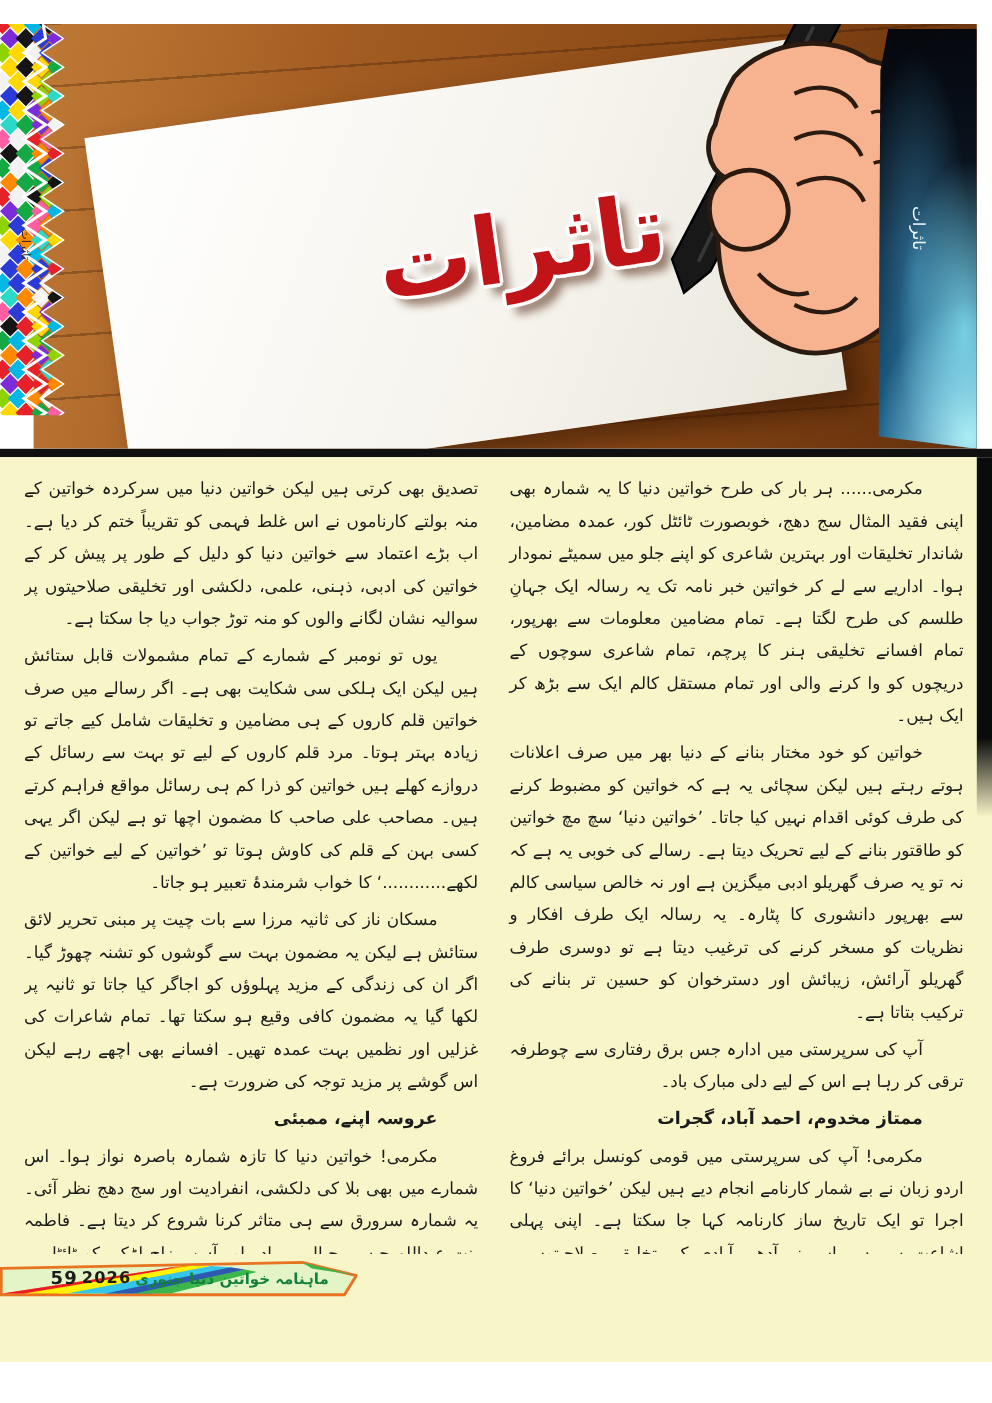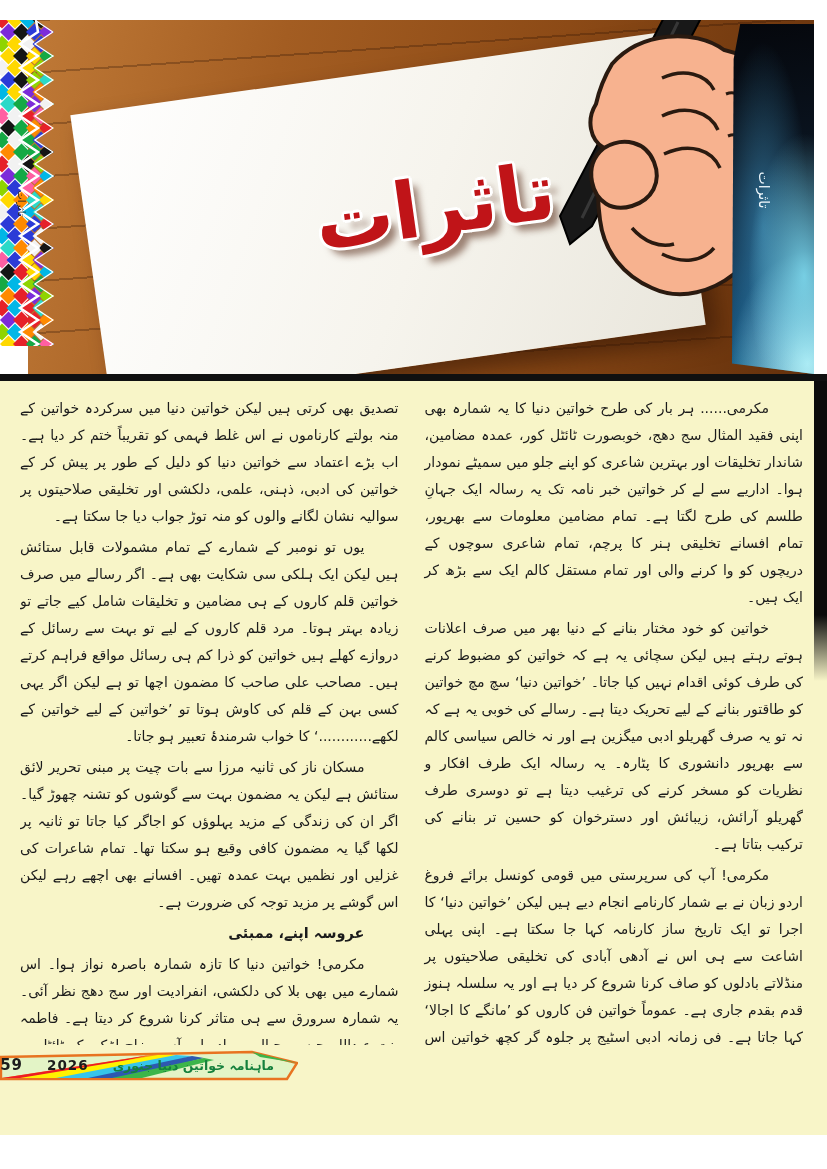--- a/index.html
+++ b/index.html
@@ -53,21 +53,21 @@
       font-size:14px;line-height:27px;color:#1b1b1b;text-align:justify;}
   .col{flex:1 1 0;min-width:0;}
   .col p{margin:0 0 4px 0;text-indent:34px;}
   .col p.cont{text-indent:0;}
   .col p.sig{font-weight:bold;font-size:14.5px;margin:2px 0 4px 0;}
 
   
   .footer{position:absolute;top:1050px;left:0;width:298px;height:32px;}
   .footer svg{position:absolute;left:0;top:0;}
   .footer-text{position:absolute;left:0;top:3px;width:284px;height:24px;
-      display:flex;direction:ltr;align-items:center;justify-content:flex-end;gap:24px;
+      display:flex;direction:ltr;align-items:center;justify-content:flex-end;gap:3px;
       padding-right:10px;box-sizing:border-box;}
   .footer-text .num{font-weight:bold;color:#1c1c1c;font-size:15px;letter-spacing:1px;}
   .footer-text .year{font-weight:bold;color:#1c1c1c;font-size:13.5px;letter-spacing:1px;}
   .footer-text .mag{direction:rtl;font-size:12.5px;font-weight:bold;color:#15803d;white-space:nowrap;}
 </style>
 </head>
 <body>
 
 <div class="page">
 
@@ -270,20 +270,22 @@
 
   <div class="divider-bar"></div>
 
   <div class="body-bg"></div>
   <div class="edge-shadow"></div>
 
   <div class="columns">
     <div class="col">
       <p>مکرمی...... ہر بار کی طرح خواتین دنیا کا یہ شمارہ بھی اپنی فقید المثال سج دھج، خوبصورت ٹائٹل کور، عمدہ مضامین، شاندار تخلیقات اور بہترین شاعری کو اپنے جلو میں سمیٹے نمودار ہوا۔ اداریے سے لے کر خواتین خبر نامہ تک یہ رسالہ ایک جہانِ طلسم کی طرح لگتا ہے۔ تمام مضامین معلومات سے بھرپور، تمام افسانے تخلیقی ہنر کا پرچم، تمام شاعری سوچوں کے دریچوں کو وا کرنے والی اور تمام مستقل کالم ایک سے بڑھ کر ایک ہیں۔</p>
       <p>خواتین کو خود مختار بنانے کے دنیا بھر میں صرف اعلانات ہوتے رہتے ہیں لیکن سچائی یہ ہے کہ خواتین کو مضبوط کرنے کی طرف کوئی اقدام نہیں کیا جاتا۔ ’خواتین دنیا‘ سچ مچ خواتین کو طاقتور بنانے کے لیے تحریک دیتا ہے۔ رسالے کی خوبی یہ ہے کہ نہ تو یہ صرف گھریلو ادبی میگزین ہے اور نہ خالص سیاسی کالم سے بھرپور دانشوری کا پٹارہ۔ یہ رسالہ ایک طرف افکار و نظریات کو مسخر کرنے کی ترغیب دیتا ہے تو دوسری طرف گھریلو آرائش، زیبائش اور دسترخوان کو حسین تر بنانے کی ترکیب بتاتا ہے۔</p>
+      <p>آپ کی سرپرستی میں ادارہ جس برق رفتاری سے چوطرفہ ترقی کر رہا ہے اس کے لیے دلی مبارک باد۔</p>
+      <p class="sig">ممتاز مخدوم، احمد آباد، گجرات</p>
       <p>مکرمی! آپ کی سرپرستی میں قومی کونسل برائے فروغ اردو زبان نے بے شمار کارنامے انجام دیے ہیں لیکن ’خواتین دنیا‘ کا اجرا تو ایک تاریخ ساز کارنامہ کہا جا سکتا ہے۔ اپنی پہلی اشاعت سے ہی اس نے آدھی آبادی کی تخلیقی صلاحیتوں پر منڈلاتے بادلوں کو صاف کرنا شروع کر دیا ہے اور یہ سلسلہ ہنوز قدم بقدم جاری ہے۔ عموماً خواتین فن کاروں کو ’مانگے کا اجالا‘ کہا جاتا ہے۔ فی زمانہ ادبی اسٹیج پر جلوہ گر کچھ خواتین اس کی</p>
     </div>
     <div class="col">
       <p class="cont">تصدیق بھی کرتی ہیں لیکن خواتین دنیا میں سرکردہ خواتین کے منہ بولتے کارناموں نے اس غلط فہمی کو تقریباً ختم کر دیا ہے۔ اب بڑے اعتماد سے خواتین دنیا کو دلیل کے طور پر پیش کر کے خواتین کی ادبی، ذہنی، علمی، دلکشی اور تخلیقی صلاحیتوں پر سوالیہ نشان لگانے والوں کو منہ توڑ جواب دیا جا سکتا ہے۔</p>
       <p>یوں تو نومبر کے شمارے کے تمام مشمولات قابل ستائش ہیں لیکن ایک ہلکی سی شکایت بھی ہے۔ اگر رسالے میں صرف خواتین قلم کاروں کے ہی مضامین و تخلیقات شامل کیے جاتے تو زیادہ بہتر ہوتا۔ مرد قلم کاروں کے لیے تو بہت سے رسائل کے دروازے کھلے ہیں خواتین کو ذرا کم ہی رسائل مواقع فراہم کرتے ہیں۔ مصاحب علی صاحب کا مضمون اچھا تو ہے لیکن اگر یہی کسی بہن کے قلم کی کاوش ہوتا تو ’خواتین کے لیے خواتین کے لکھے............‘ کا خواب شرمندۂ تعبیر ہو جاتا۔</p>
       <p>مسکان ناز کی ثانیہ مرزا سے بات چیت پر مبنی تحریر لائق ستائش ہے لیکن یہ مضمون بہت سے گوشوں کو تشنہ چھوڑ گیا۔ اگر ان کی زندگی کے مزید پہلوؤں کو اجاگر کیا جاتا تو ثانیہ پر لکھا گیا یہ مضمون کافی وقیع ہو سکتا تھا۔ تمام شاعرات کی غزلیں اور نظمیں بہت عمدہ تھیں۔ افسانے بھی اچھے رہے لیکن اس گوشے پر مزید توجہ کی ضرورت ہے۔</p>
       <p class="sig">عروسہ اپنے، ممبئی</p>
       <p>مکرمی! خواتین دنیا کا تازہ شمارہ باصرہ نواز ہوا۔ اس شمارے میں بھی بلا کی دلکشی، انفرادیت اور سج دھج نظر آئی۔ یہ شمارہ سرورق سے ہی متاثر کرنا شروع کر دیتا ہے۔ فاطمہ بنت عبداللہ جیسی جیالی، بہادر اور آہن مزاج لڑکی کو ٹائٹل پر سجا کر واضح طور پر آج کے سماج میں ٹھٹھری، سمٹی اور ڈری سہمی لڑکیوں کو خود شناسی کی ترغیب دینے کی شاندار کوشش کی گئی ہے۔</p>
     </div>
   </div>

